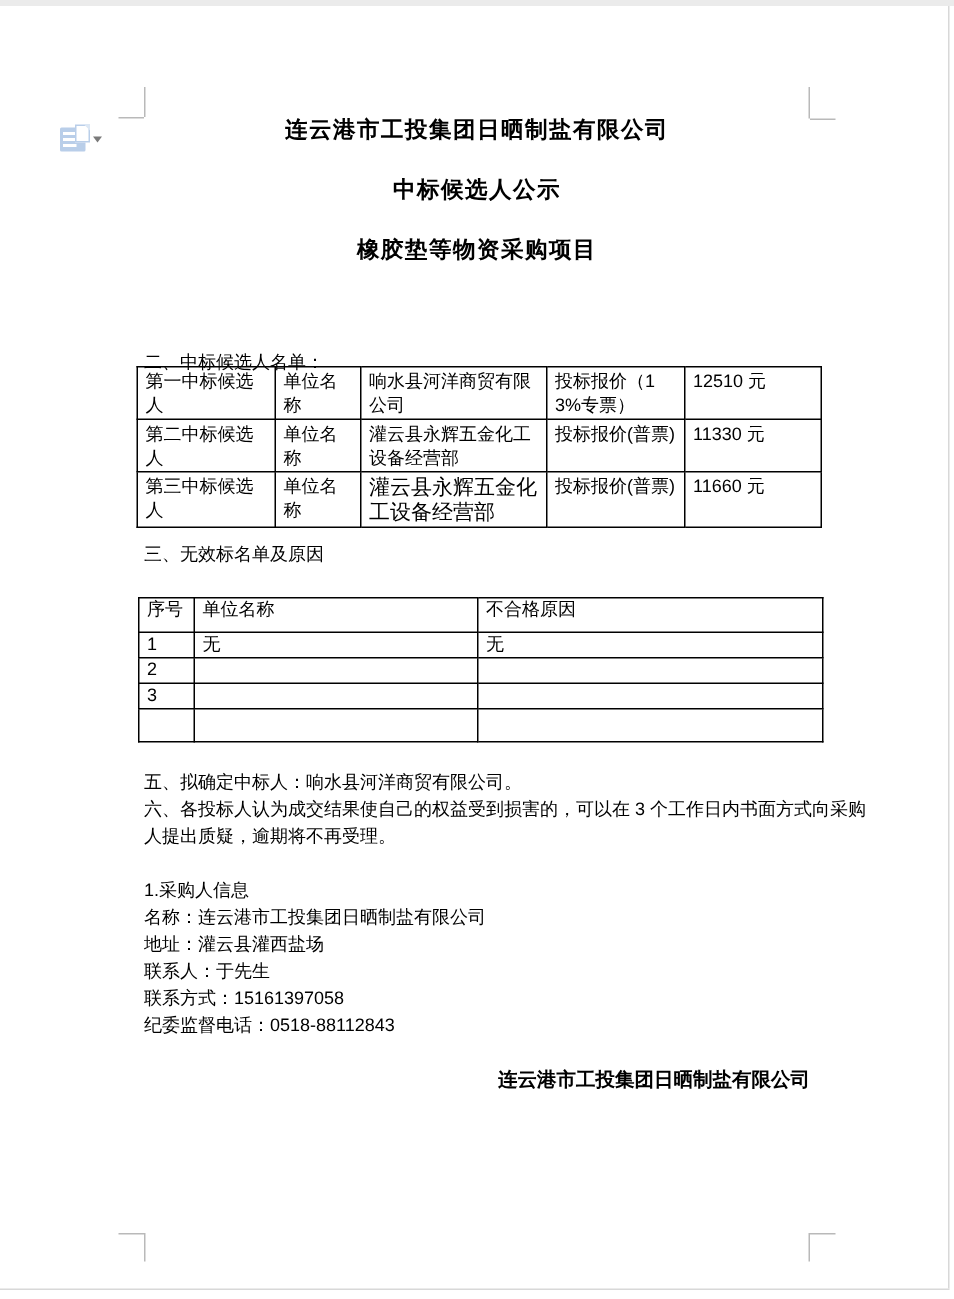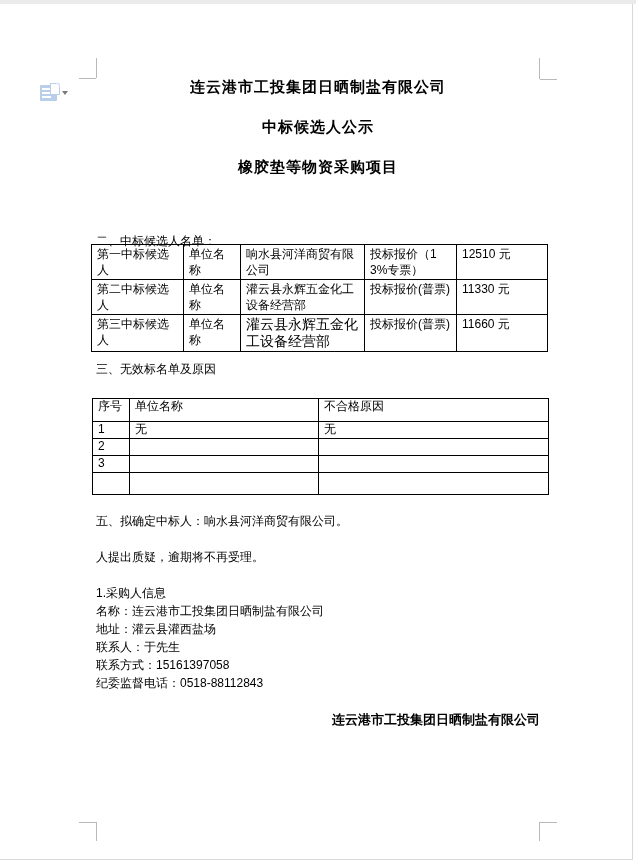--- a/index.html
+++ b/index.html
@@ -162,20 +162,21 @@
       </tr>
       <tr class="lr">
         <td></td>
         <td></td>
         <td></td>
       </tr>
     </tbody>
   </table>
 
   <div class="para p5">五、拟确定中标人：响水县河洋商贸有限公司。</div>
+  <div class="para p6a">六、各投标人认为成交结果使自己的权益受到损害的，可以在 3 个工作日内书面方式向采购</div>
   <div class="para p6b">人提出质疑，逾期将不再受理。</div>
   <div class="para p8">1.采购人信息</div>
   <div class="para p9">名称：连云港市工投集团日晒制盐有限公司</div>
   <div class="para p10">地址：灌云县灌西盐场</div>
   <div class="para p11">联系人：于先生</div>
   <div class="para p12">联系方式：15161397058</div>
   <div class="para p13">纪委监督电话：0518-88112843</div>
 
   <div class="signature">
     <div class="sig-line">连云港市工投集团日晒制盐有限公司</div>

